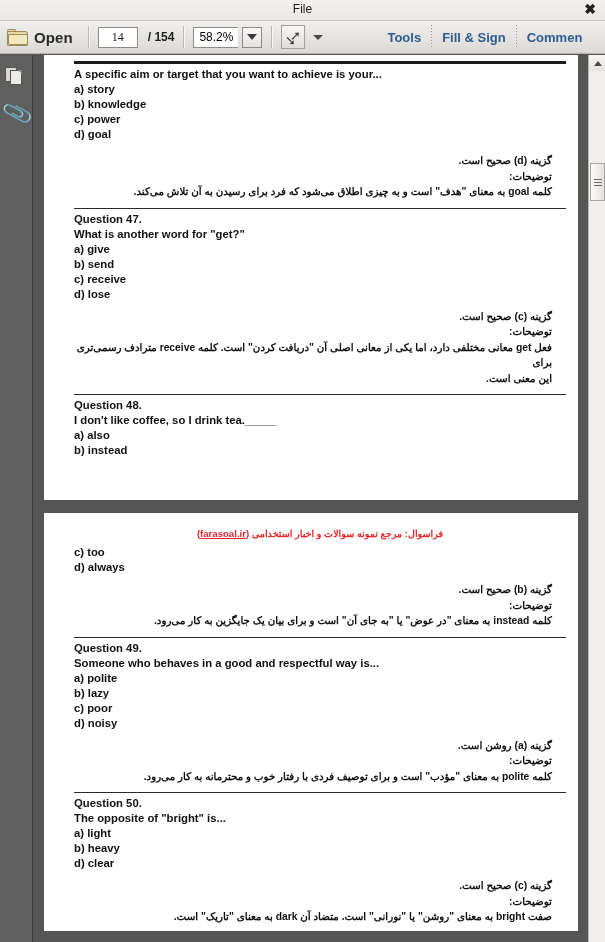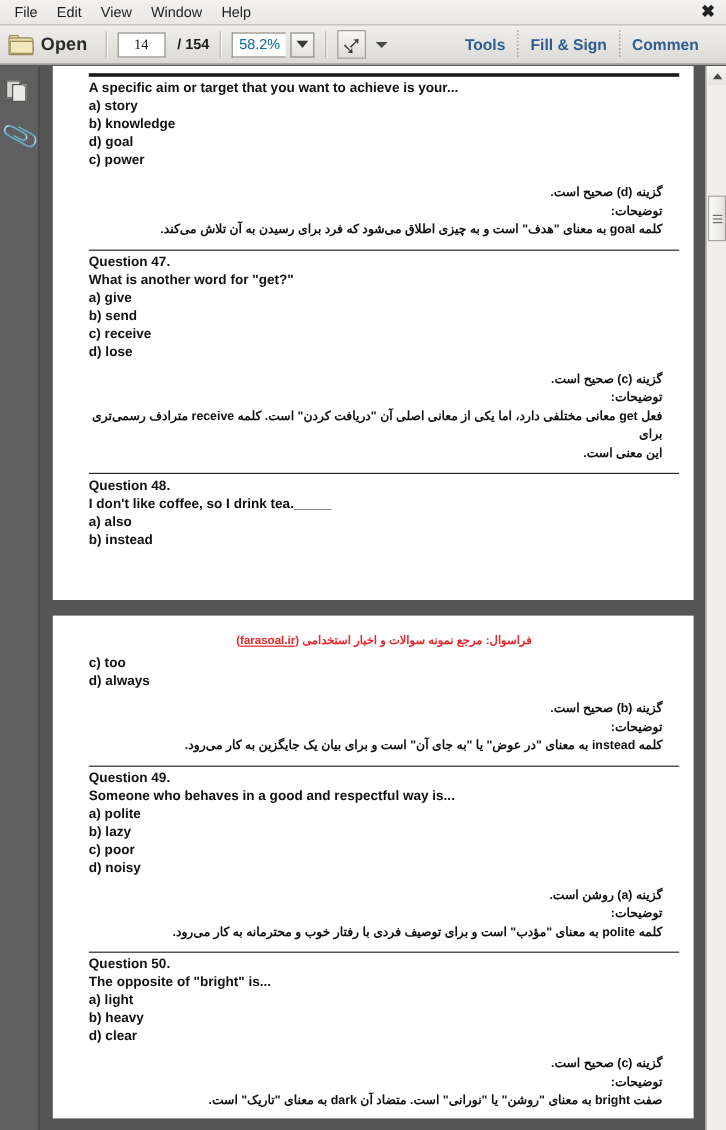--- a/index.html
+++ b/index.html
@@ -14,20 +14,21 @@
 
   
   .menubar {
     height: 21px;
     background: linear-gradient(to bottom, #f2f1f0 0%, #e9e8e6 100%);
     border-bottom: 1px solid #c9c7c4;
     display: flex;
     align-items: center;
     padding: 0 4px;
     position: relative;
+    flex-direction: column;
   }
   .menu-item {
     font-size: 12px;
     color: #1d1d1d;
     padding: 2px 8px;
     line-height: 15px;
     white-space: nowrap;
   }
   .win-close {
     position: absolute;
@@ -92,21 +93,21 @@
     line-height: 19px;
     font-family: Liberation Serif, serif;
   }
   .pagetotal { font-size: 12px; color: #1c1c1c; font-weight: bold; margin-left: 6px; }
   .zoombox {
     width: 45px; height: 21px;
     background: #ffffff;
     border: 1px solid #8e8b86;
     border-right: none;
     font-size: 12px;
-    color: #0369a1;
+    color: #000000;
     line-height: 19px;
     text-align: center;
   }
   .zoomdrop {
     width: 20px; height: 21px;
     background: linear-gradient(to bottom,#fafaf9,#e3e1dd);
     border: 1px solid #8e8b86;
     display: flex; align-items: center; justify-content: center;
   }
   .caret-dn {
@@ -331,22 +332,22 @@
       <div class="doc-inner">
 
         <div class="page">
           <div class="sheet-pad">
 
             <div>
               <div class="hrule"></div>
               <div class="q-line">A specific aim or target that you want to achieve is your...</div>
               <div class="q-line">a) story</div>
               <div class="q-line">b) knowledge</div>
+              <div class="q-line">c) power</div>
               <div class="q-line">d) goal</div>
-              <div class="q-line">c) power</div>
               <div class="blank-gap"></div>
               <div class="rtl-wrap">
                 <div class="rtl-line">گزینه (d) صحیح است.</div>
                 <div class="rtl-line">توضیحات:</div>
                 <div class="rtl-line">کلمه goal به معنای "هدف" است و به چیزی اطلاق می‌شود که فرد برای رسیدن به آن تلاش می‌کند.</div>
               </div>
               <div class="spacer-xs"></div>
             </div>
 
             <div>

